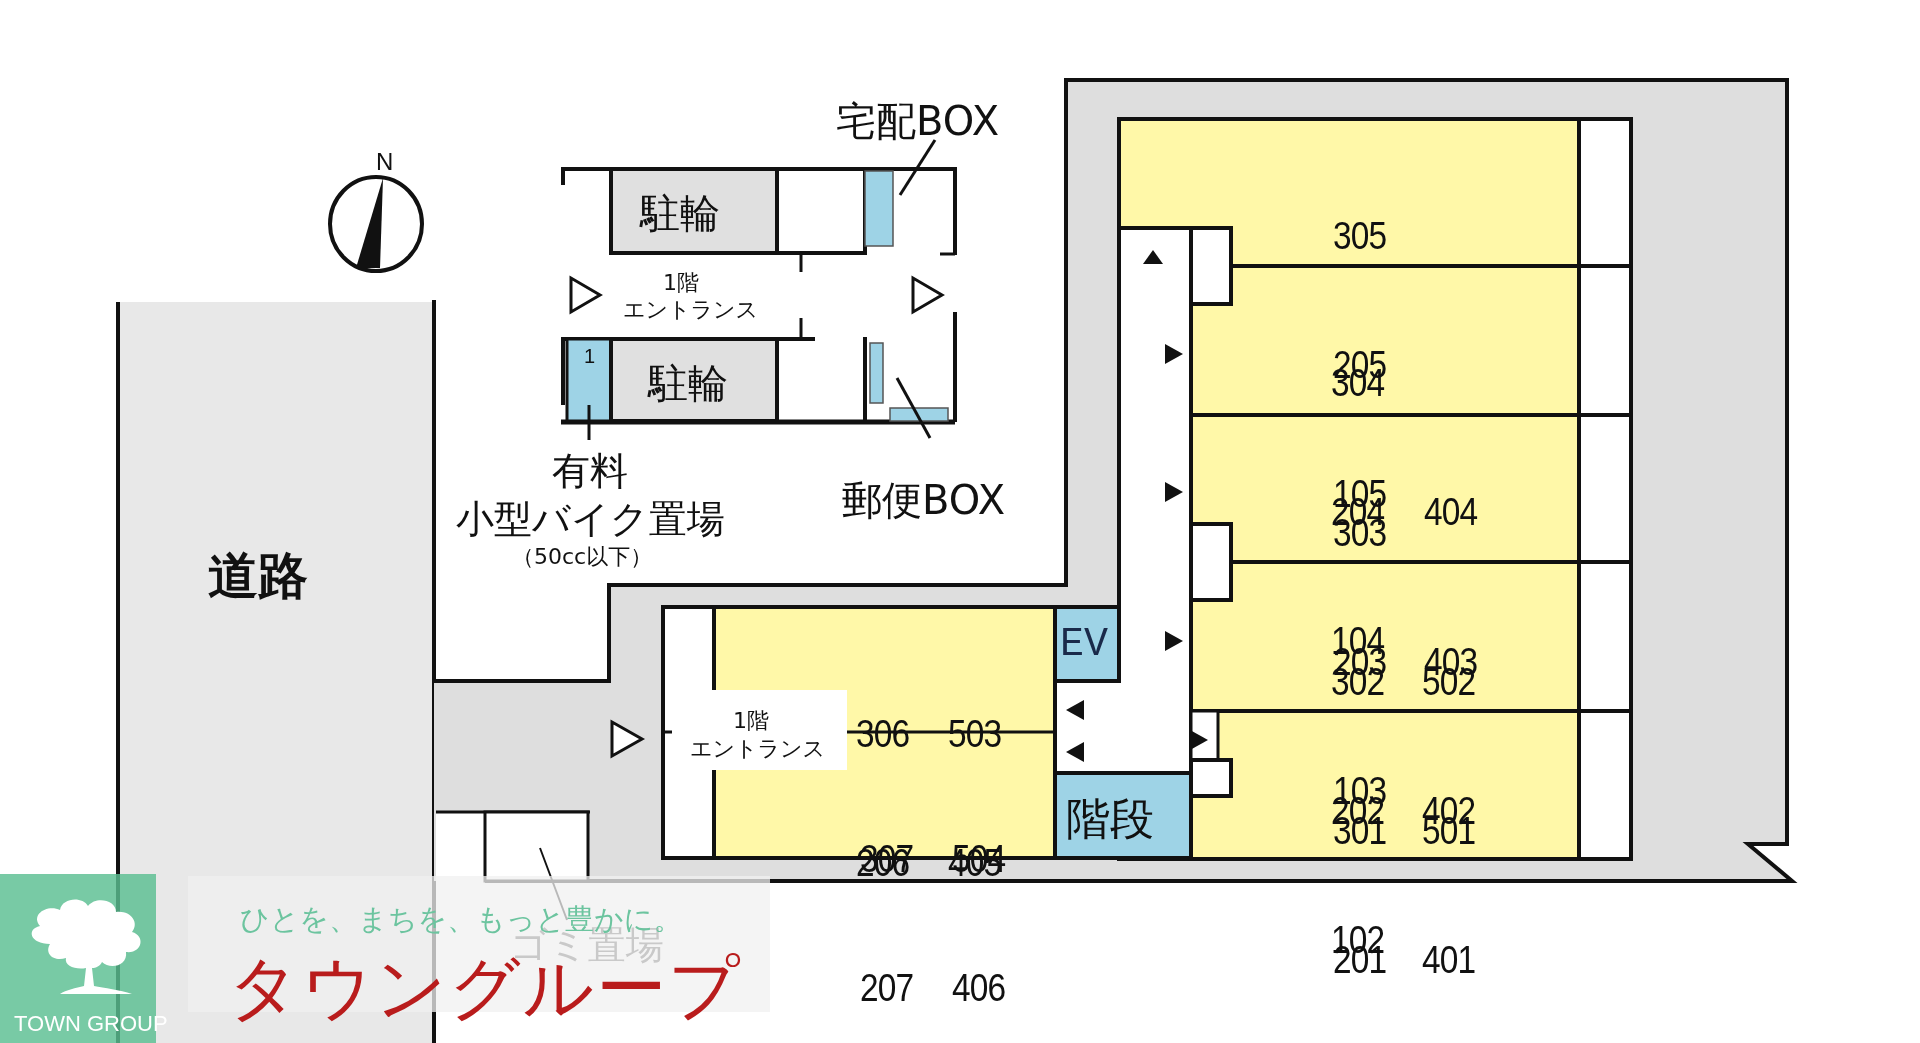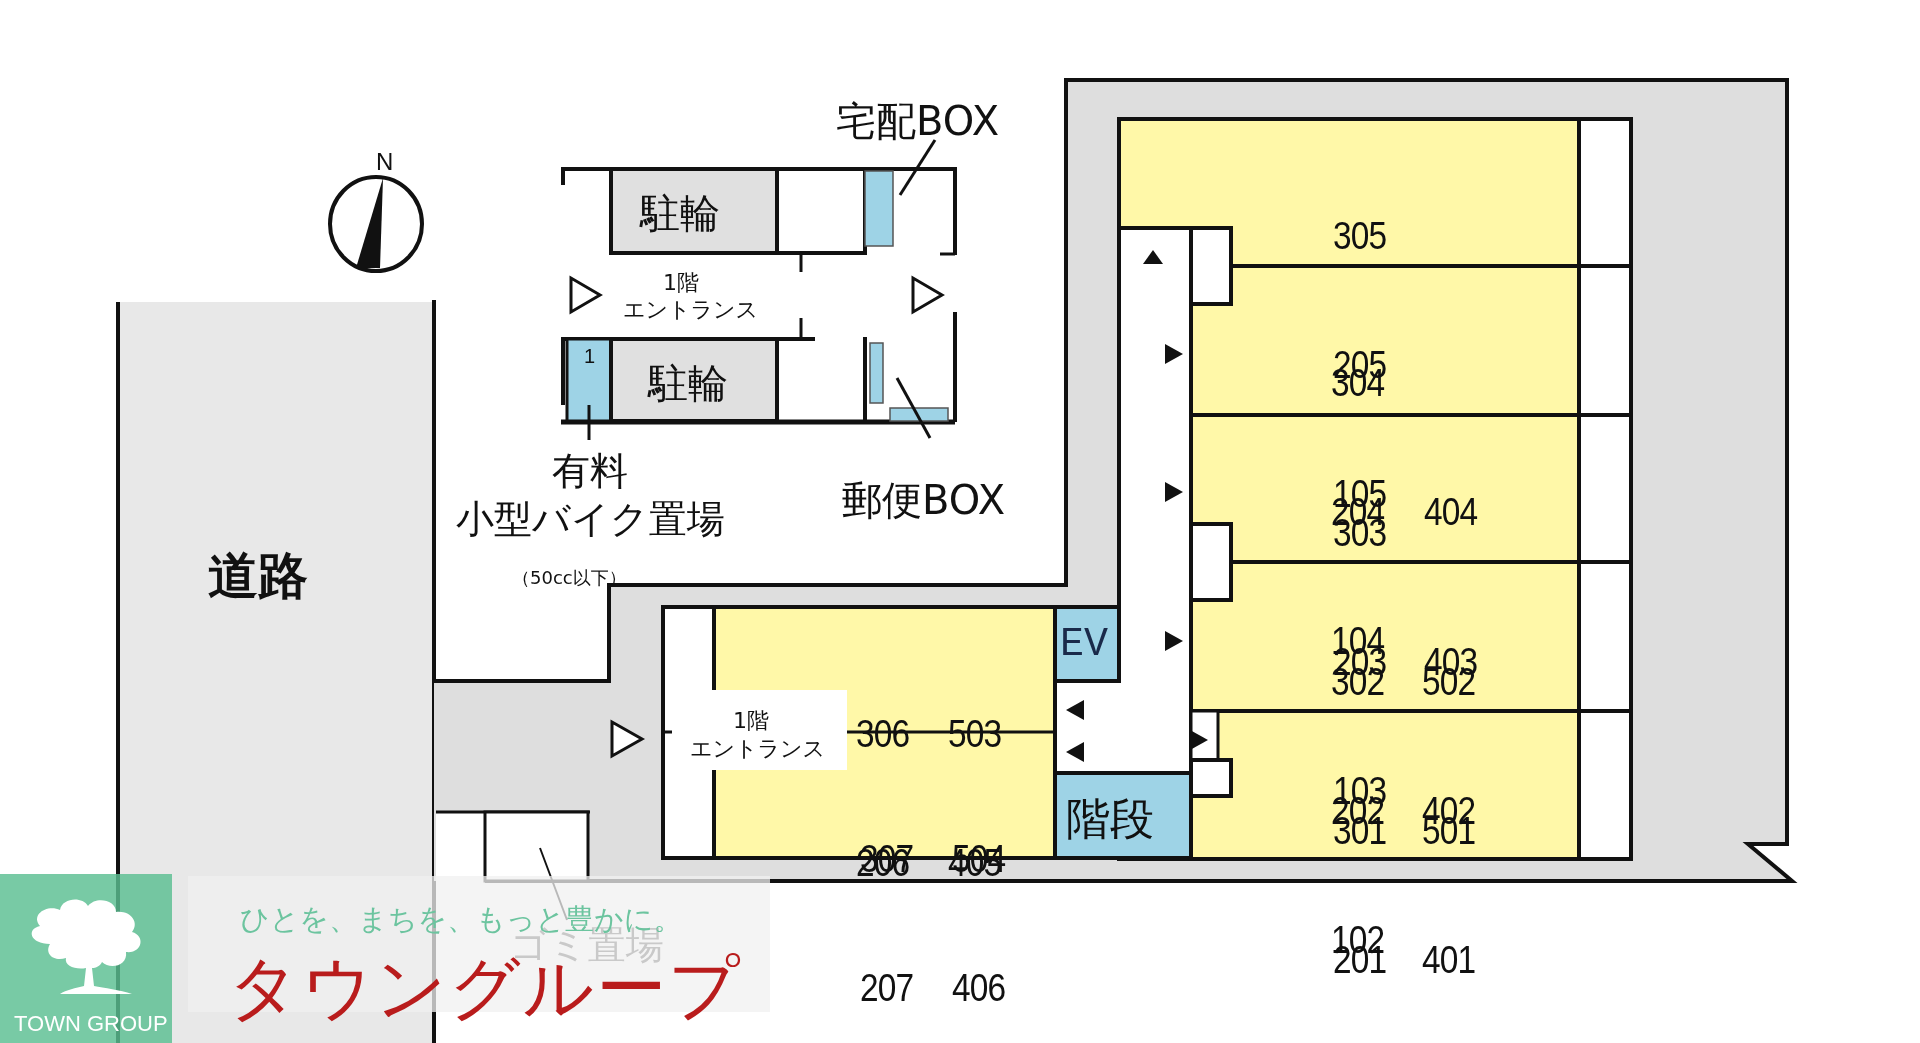--- a/index.html
+++ b/index.html
@@ -96,21 +96,21 @@
 
 <div class="lbl jp-lbl" style="left:640px;top:186px;font-size:40px;">駐輪</div>
 <div class="lbl jp-lbl" style="left:648px;top:356px;font-size:40px;">駐輪</div>
 <div class="lbl jp-lbl" style="left:663px;top:268px;font-size:22px;">1階</div>
 <div class="lbl jp-lbl" style="left:623px;top:295px;font-size:22px;">エントランス</div>
 <div class="lbl" style="left:584px;top:345px;font-size:20px;">1</div>
 <div class="lbl jp-lbl" style="left:836px;top:94px;font-size:40px;">宅配BOX</div>
 <div class="lbl jp-lbl" style="left:842px;top:450px;font-size:40px;margin-top:23px;">郵便BOX</div>
 <div class="lbl jp-lbl" style="left:552px;top:446px;font-size:38px;">有料</div>
 <div class="lbl jp-lbl" style="left:456px;top:494px;font-size:38px;">小型バイク置場</div>
-<div class="lbl jp-lbl" style="left:512px;top:542px;font-size:18px;margin-top:24px;">（50cc以下）</div>
+<div class="lbl jp-lbl" style="left:512px;top:542px;font-size:22px;">（50cc以下）</div>
 
 <div class="lbl jp-lbl" style="left:733px;top:706px;font-size:22px;">1階</div>
 <div class="lbl jp-lbl" style="left:690px;top:734px;font-size:22px;">エントランス</div>
 <div class="lbl" style="left:1060px;top:622px;font-size:40px;font-family:Liberation Mono, monospace;color:#1a2a4a;">EV</div>
 <div class="lbl jp-lbl" style="left:1066px;top:790px;font-size:44px;font-weight:normal;text-align:center;">階段</div>
 <div class="lbl jp-lbl" style="left:510px;top:920px;font-size:38px;color:#555;text-align:right;">ゴミ置場</div>
 
 <div class="unit-text" style="left:1333px;top:129px;">
   <div>305</div>
   <div>205</div>
@@ -168,20 +168,20 @@
 <div class="unit-text" style="left:860px;top:752px;">
   <div>307</div>
   <div>207</div>
 </div>
 <div class="unit-text" style="left:952px;top:752px;">
   <div>504</div>
   <div>406</div>
 </div>
 
 <div class="abs" style="left:188px;top:876px;width:582px;height:136px;background:rgba(240,240,240,0.75);"></div>
-<div class="abs" style="left:0;top:874px;width:172px;height:169px;background:rgba(90,190,145,0.82);">
+<div class="abs" style="left:0;top:874px;width:156px;height:169px;background:rgba(90,190,145,0.82);">
   <svg width="188" height="140" style="position:absolute;left:0;top:0;">
     <path d="M50,70 C30,70 26,55 40,52 C30,40 48,30 60,36 C62,24 82,22 88,32 C96,22 116,26 116,38 C130,36 140,48 132,58 C146,62 142,80 126,78 C128,92 110,96 102,88 C100,92 96,94 92,94 L94,112 C104,114 120,116 132,120 L60,120 C66,116 76,114 84,112 L86,94 C76,96 64,92 66,84 C54,88 44,80 50,70 Z" fill="#ffffff"></path>
   </svg>
   <div class="lbl" style="left:14px;top:137px;font-size:22px;color:#fff;">TOWN GROUP</div>
 </div>
 <div class="lbl jp-lbl" style="left:240px;top:900px;font-size:29px;color:#6cc49f;">ひとを、まちを、もっと豊かに。</div>
 <div class="lbl jp-lbl" style="left:228px;top:942px;font-size:70px;color:#b91c1c;letter-spacing:2px;">タウングループ</div>
 
 </body></html>

